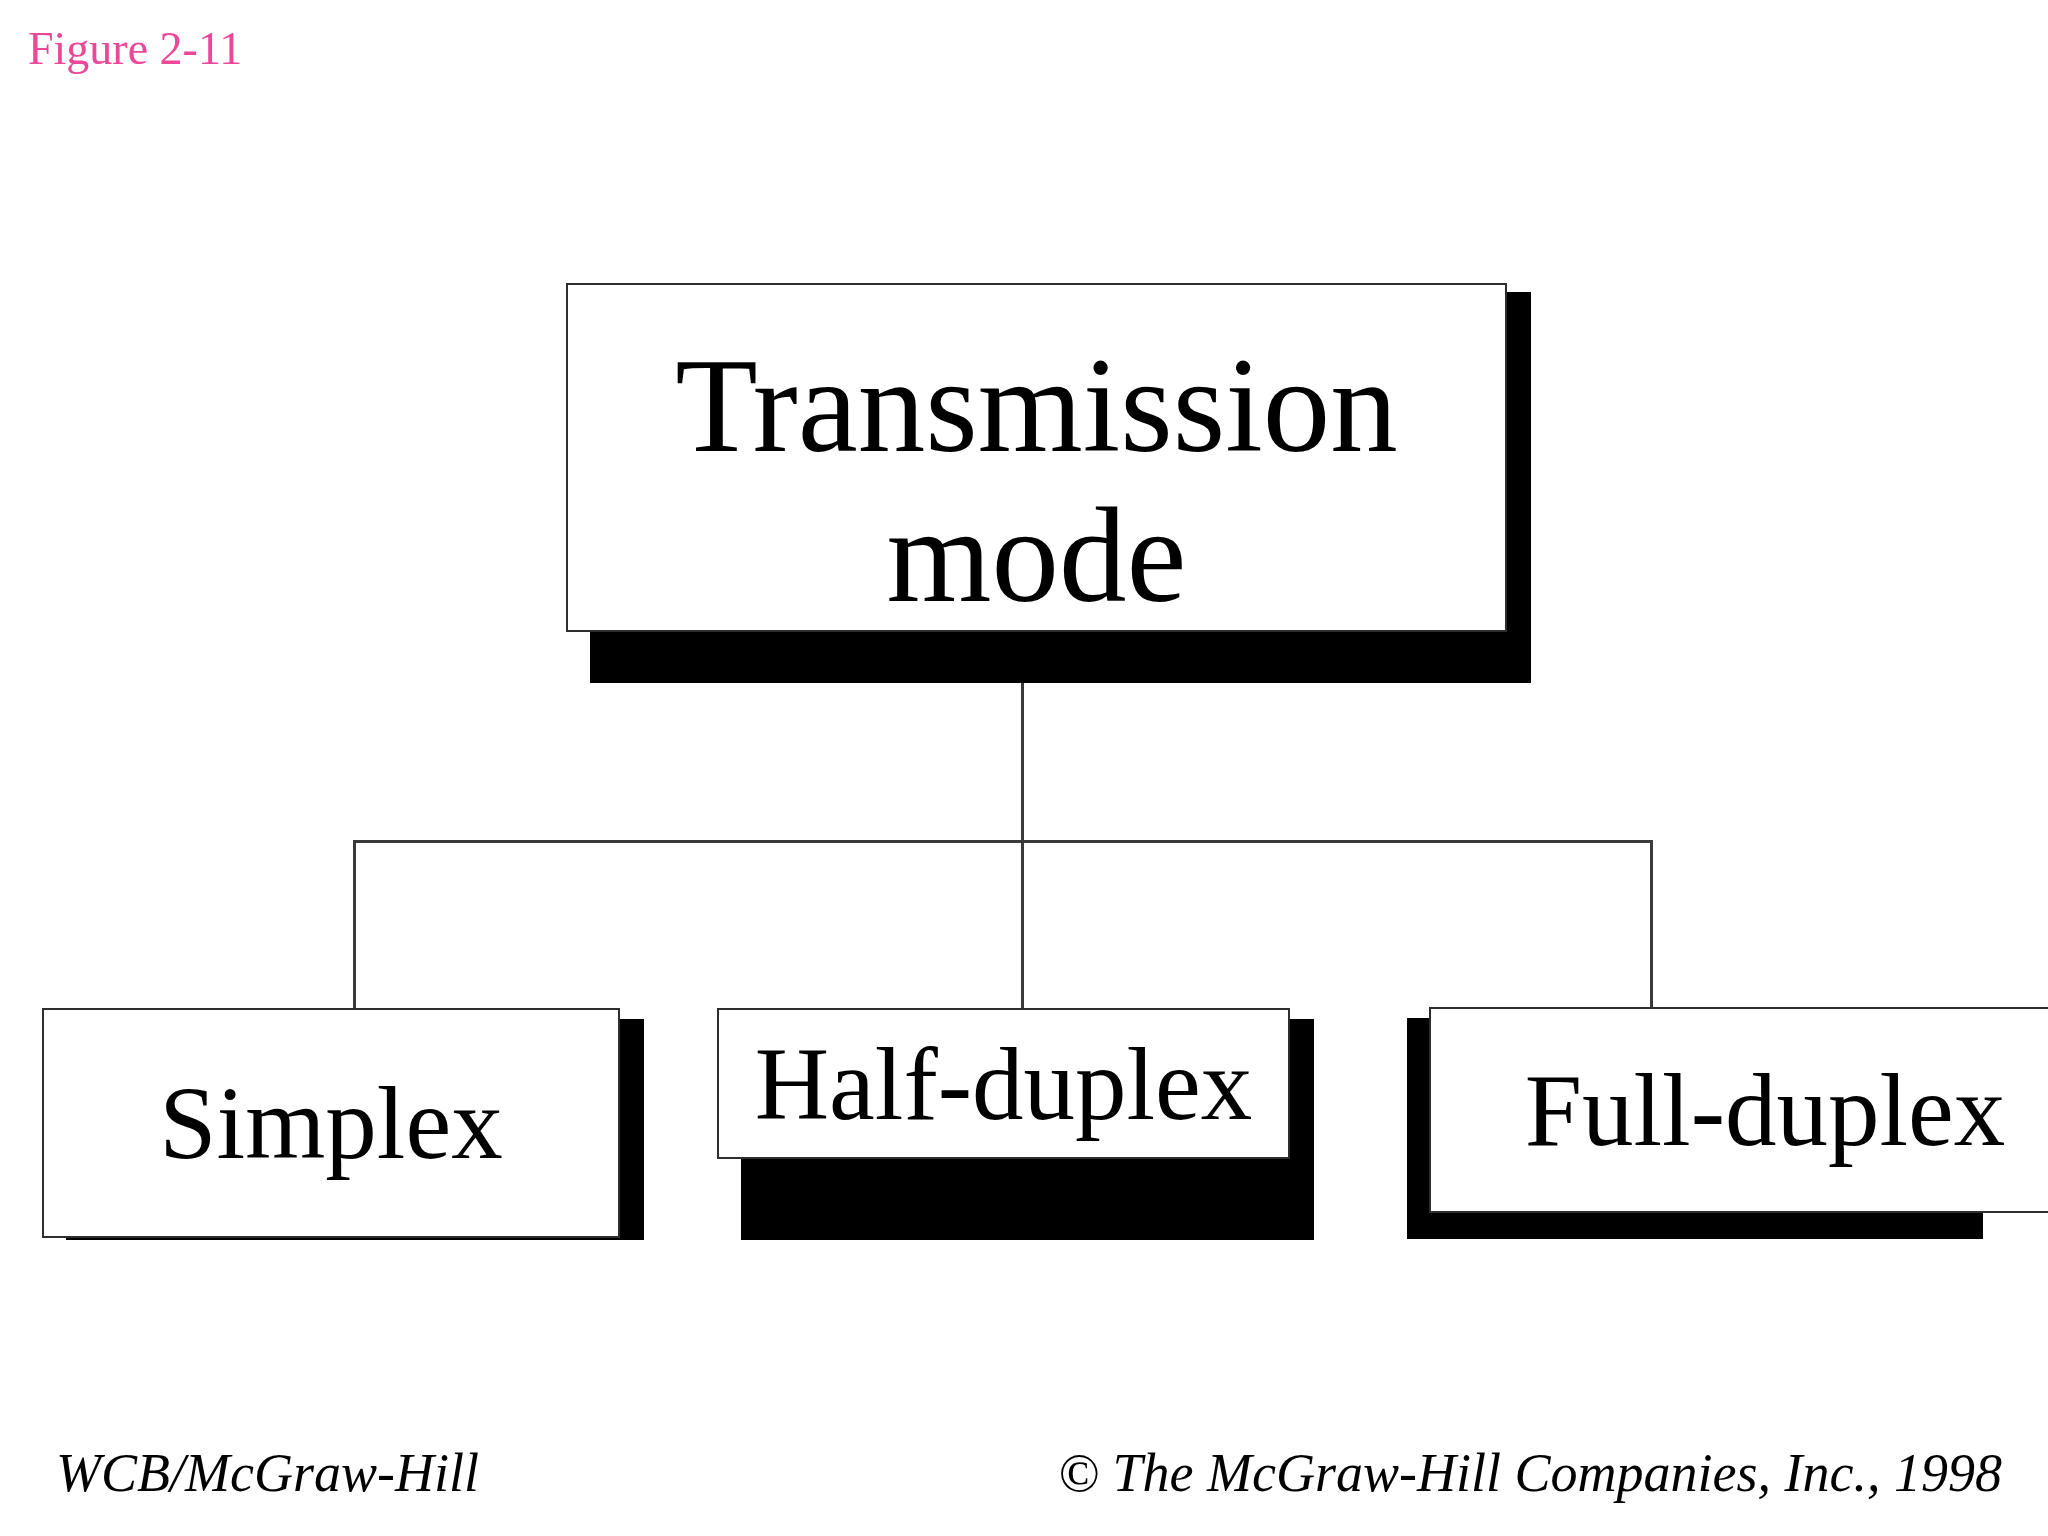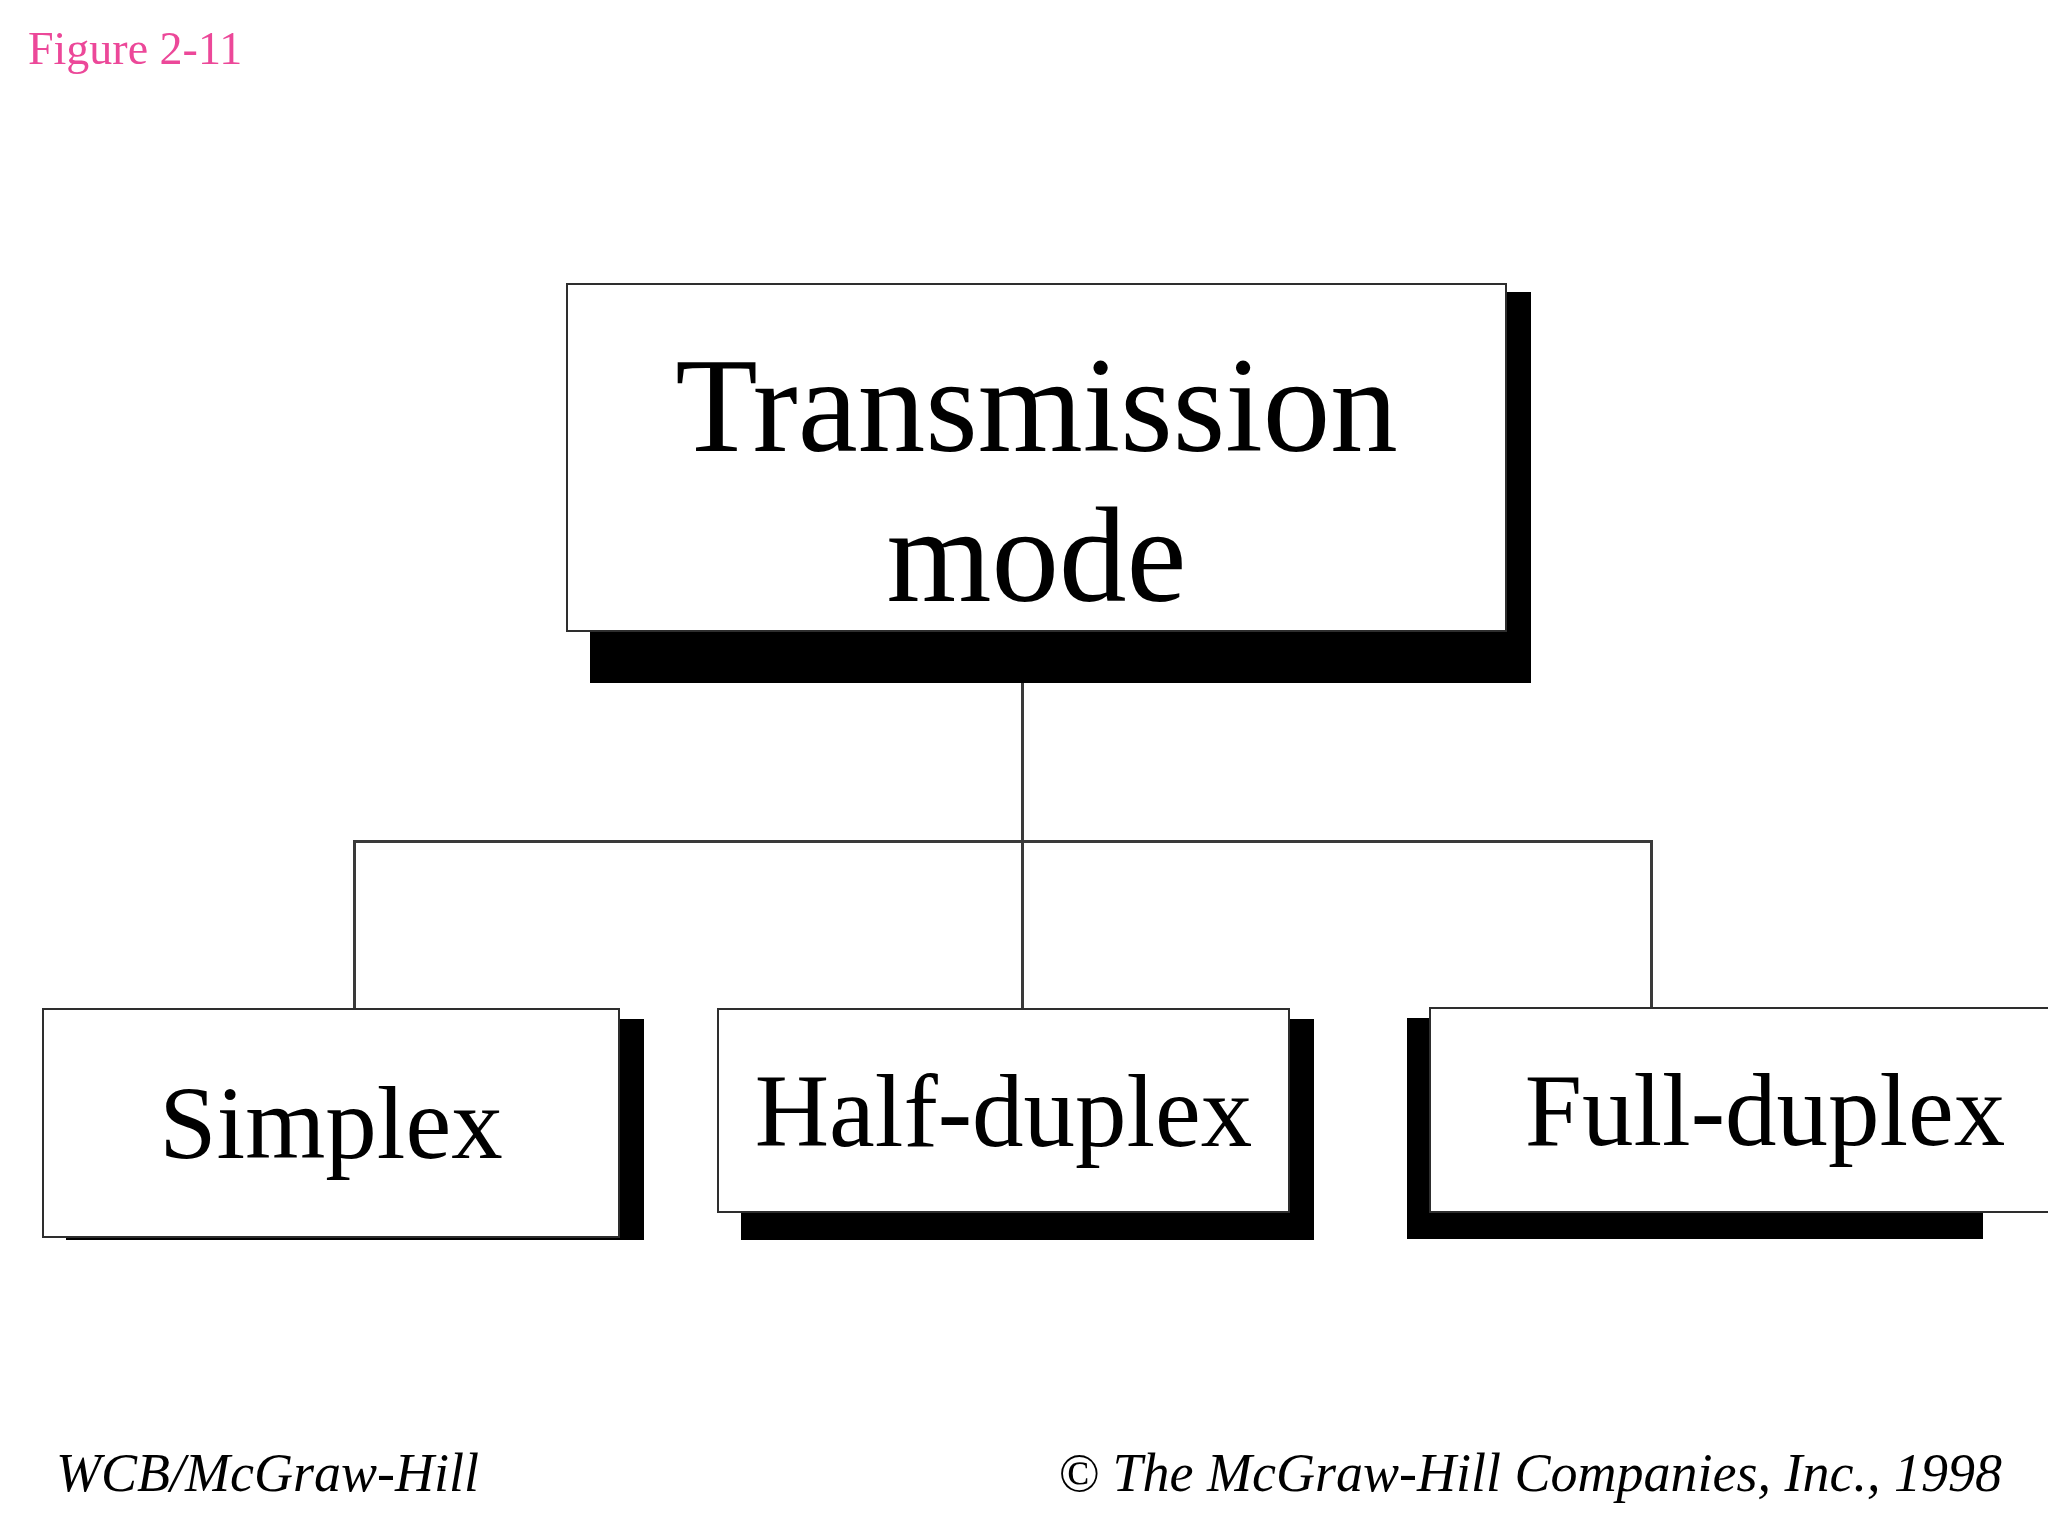--- a/index.html
+++ b/index.html
@@ -50,21 +50,21 @@
   }
   .node-root .title-lines {
     display: block;
     margin-top: 47px;
   }
   .node-child {
     font-size: 103px;
     line-height: 110px;
   }
   .node-simplex      { left: 42px;   top: 1008px; width: 578px; height: 230px; }
-  .node-halfduplex   { left: 717px;  top: 1008px; width: 573px; height: 205px; }
+  .node-halfduplex   { left: 717px;  top: 1008px; width: 573px; height: 151px; }
   .node-fullduplex   { left: 1429px; top: 1007px; width: 672px; height: 206px; text-align: right; }
 
   .shadow-root       { left: 590px;  top: 292px;  width: 941px; height: 391px; }
   .shadow-simplex    { left: 66px;   top: 1019px; width: 578px; height: 221px; }
   .shadow-halfduplex { left: 741px;  top: 1019px; width: 573px; height: 221px; }
   .shadow-fullduplex { left: 1407px; top: 1018px; width: 576px; height: 221px; }
 
   .connector {
     position: absolute;
     background: #3a3a3a;

